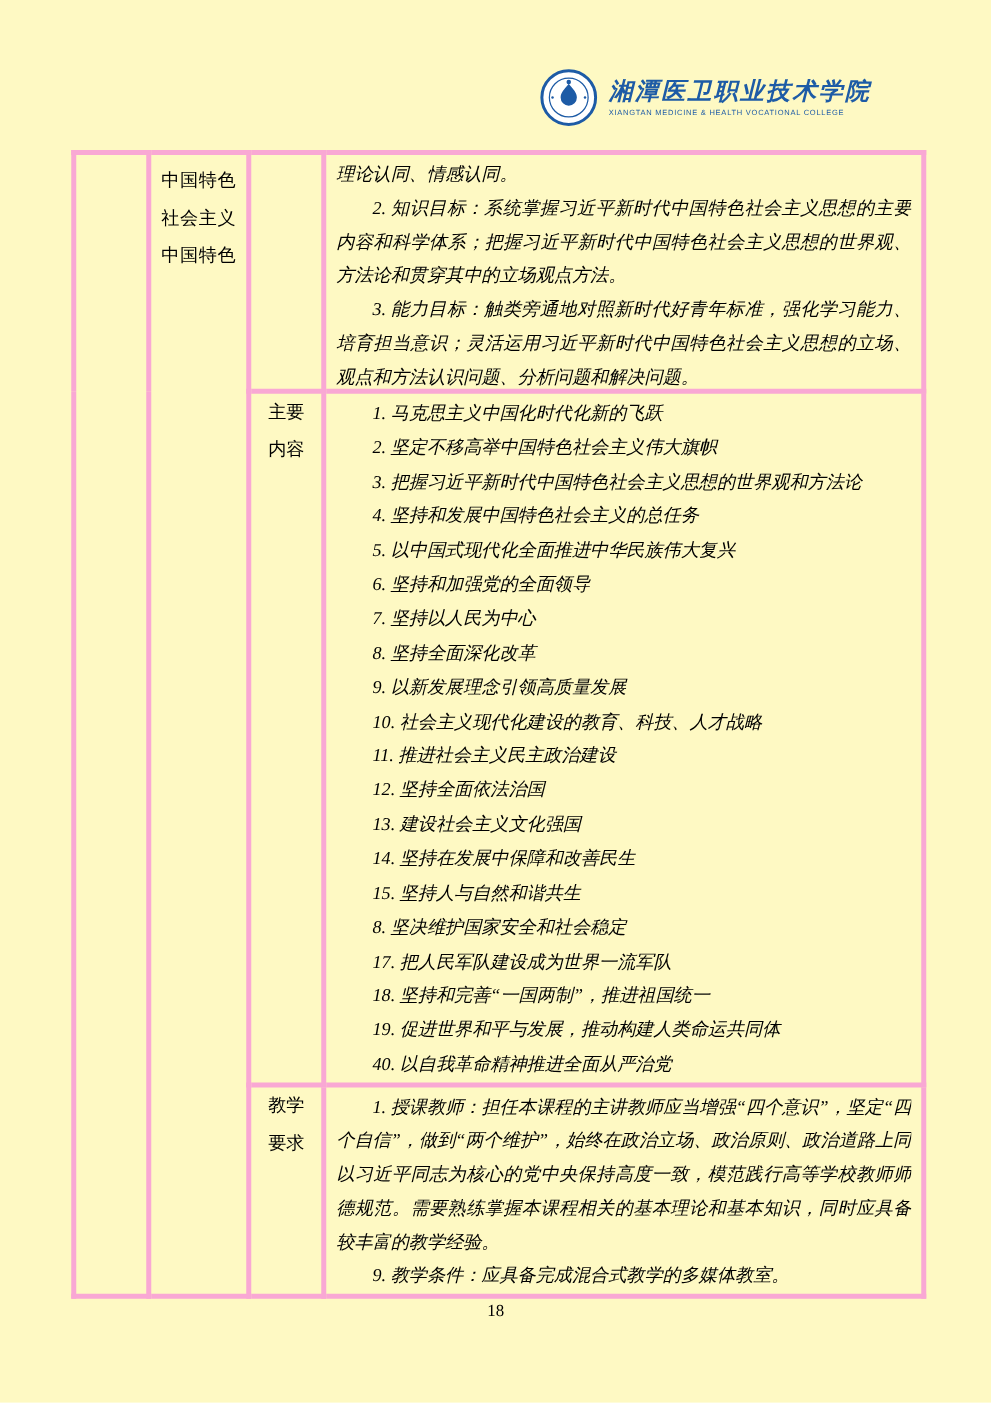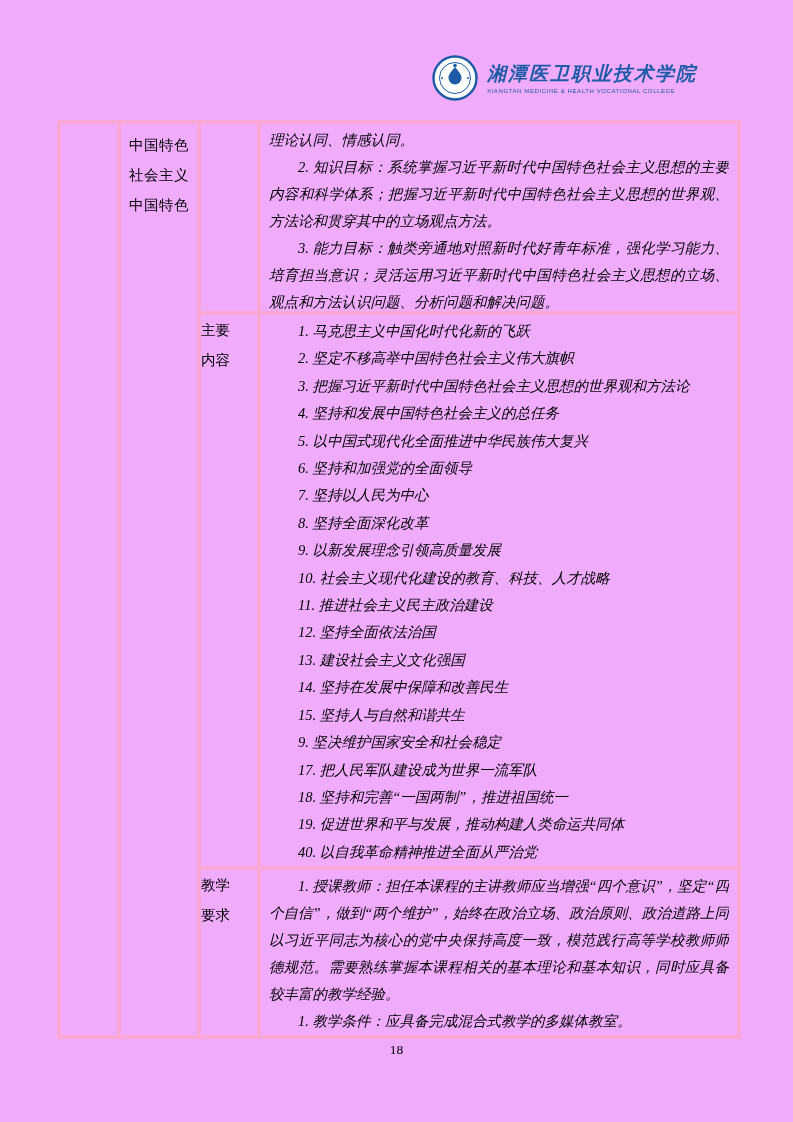--- a/index.html
+++ b/index.html
@@ -4,21 +4,21 @@
 <style>
   * { margin: 0; padding: 0; box-sizing: border-box; }
   html, body { background: #ffffff; }
   body {
     width: 793px; height: 1122px;
     font-family: "Liberation Serif", "DejaVu Serif", serif;
     color: #000;
     position: relative;
     overflow: hidden;
   }
-  .page { position: relative; width: 793px; height: 1122px; background: #f0abfc; }
+  .page { position: relative; width: 793px; height: 1122px; background: #fef9c3; }
 
   
   .page-header {
     position: absolute; top: 55px; right: 96px;
     display: flex; align-items: center; gap: 9px;
   }
   .emblem { flex: 0 0 auto; width: 46px; height: 46px; }
   .logo-text { display: flex; flex-direction: column; justify-content: center; }
   .logo-zh {
     color: var(--brand, #1d5ba6);
@@ -45,21 +45,21 @@
   col.c1 { width: 60px; }
   col.c2 { width: 80px; }
   col.c3 { width: 60px; }
   col.c4 { width: 480px; }
 
   .cell-course { padding-top: 6px; }
   .course-title { text-align: center; }
   .course-title .title-line { line-height: 30px; letter-spacing: 0.5px; }
 
   .label-cell { vertical-align: middle; }
-  .row-label { text-align: left; }
+  .row-label { text-align: center; }
   .row-label .label-line { line-height: 30px; }
 
   .cell-content { padding: 3px 8px 0 8px; }
   .content-box { overflow: hidden; font-style: italic; }
   .box-objectives { height: 184px; }
   .box-items { height: 548px; }
   .box-requirements { height: 162px; }
 
   .para { text-align: justify; line-height: 27px; }
   .para.indent { text-indent: 2em; }
@@ -138,39 +138,39 @@
               <div class="item">6. 坚持和加强党的全面领导</div>
               <div class="item">7. 坚持以人民为中心</div>
               <div class="item">8. 坚持全面深化改革</div>
               <div class="item">9. 以新发展理念引领高质量发展</div>
               <div class="item">10. 社会主义现代化建设的教育、科技、人才战略</div>
               <div class="item">11. 推进社会主义民主政治建设</div>
               <div class="item">12. 坚持全面依法治国</div>
               <div class="item">13. 建设社会主义文化强国</div>
               <div class="item">14. 坚持在发展中保障和改善民生</div>
               <div class="item">15. 坚持人与自然和谐共生</div>
-              <div class="item">9. 坚决维护国家安全和社会稳定</div>
+              <div class="item">8. 坚决维护国家安全和社会稳定</div>
               <div class="item">17. 把人民军队建设成为世界一流军队</div>
               <div class="item">18. 坚持和完善“一国两制”，推进祖国统一</div>
               <div class="item">19. 促进世界和平与发展，推动构建人类命运共同体</div>
               <div class="item">40. 以自我革命精神推进全面从严治党</div>
             </div>
         </td>
       </tr>
       <tr>
         <td class="label-cell">
           <div class="row-label">
               <div class="label-line">教学</div>
               <div class="label-line">要求</div>
             </div>
         </td>
         <td class="cell-content">
           <div class="content-box box-requirements">
               <div class="para indent">1. 授课教师：担任本课程的主讲教师应当增强“四个意识”，坚定“四个自信”，做到“两个维护”，始终在政治立场、政治原则、政治道路上同以习近平同志为核心的党中央保持高度一致，模范践行高等学校教师师德规范。需要熟练掌握本课程相关的基本理论和基本知识，同时应具备较丰富的教学经验。</div>
-              <div class="para indent">1. 教学条件：应具备完成混合式教学的多媒体教室。</div>
+              <div class="para indent">9. 教学条件：应具备完成混合式教学的多媒体教室。</div>
             </div>
         </td>
       </tr>
     </tbody>
   </table>
 
   <footer class="page-footer">
     <span class="page-number">18</span>
   </footer>
 

